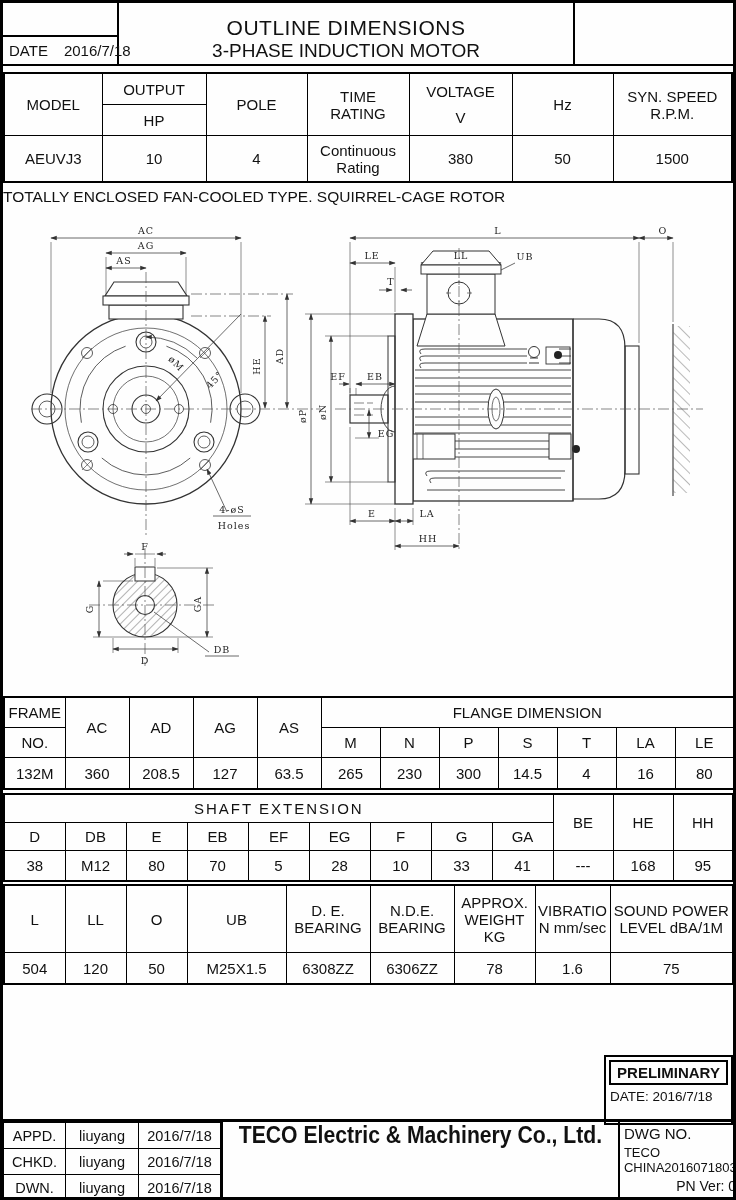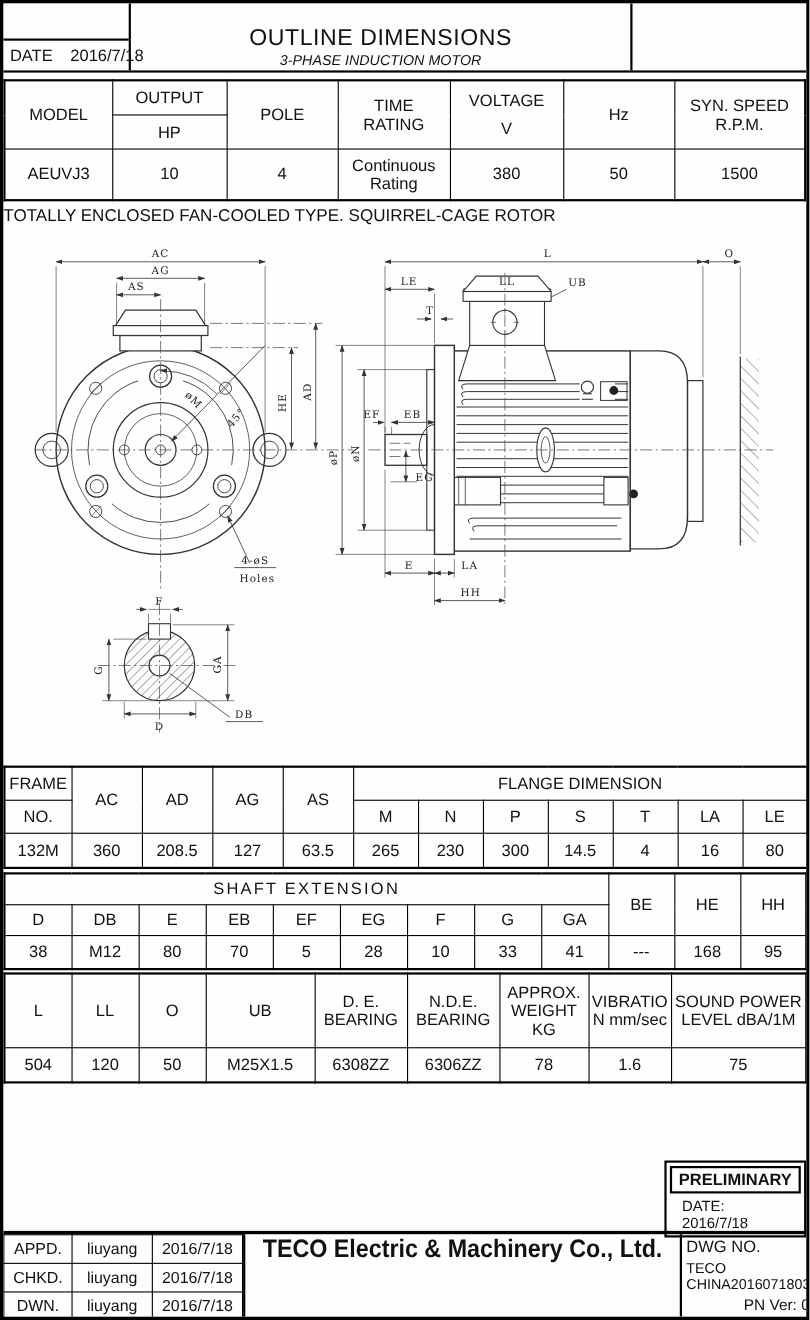--- a/index.html
+++ b/index.html
@@ -5,21 +5,21 @@
   html,body{margin:0;padding:0;background:#fff;}
   .page{position:relative;width:736px;height:1200px;background:#fefefe;border:3px solid #000;
         box-sizing:border-box;font-family:"Liberation Sans",sans-serif;color:#111;overflow:hidden;}
   
   .hdr{position:absolute;top:0;left:0;right:0;height:61px;border-bottom:2px solid #000;display:flex;}
   .hdr-left{width:114px;border-right:2px solid #000;display:flex;flex-direction:column;}
   .hdr-left-top{flex:1;border-bottom:2px solid #000;}
   .hdr-date{height:27px;display:flex;align-items:center;padding-left:6px;gap:16px;font-size:15px;}
   .hdr-center{flex:1;border-right:2px solid #000;text-align:center;display:flex;flex-direction:column;justify-content:flex-end;padding:2px 0;}
   .hdr-title{font-size:21px;letter-spacing:.5px;}
-  .hdr-sub{font-size:13px;font-style:italic;}
+  .hdr-sub{font-size:19px;}
   .hdr-right{width:158px;}
   
   table{border-collapse:collapse;table-layout:fixed;width:730px;}
   td{border:1px solid #000;text-align:center;vertical-align:middle;font-size:15px;padding:0 2px;overflow:hidden;}
   .sect{position:absolute;left:0;}
   .spec{top:69px;}
   .spec table{border:2px solid #000;}
   .spec .h td{height:30px;}
   .spec .v td{height:45px;}
   .wrap70{display:inline-block;max-width:62px;}
@@ -39,21 +39,21 @@
   .dtab .v td{height:30px;}
   
   .dtitle{position:absolute;top:185px;left:0;right:0;text-align:left;font-size:15.5px;}
   .draw{position:absolute;top:203px;left:0;}
   svg text{font-family:"DejaVu Serif",serif;font-size:9.5px;fill:#222;letter-spacing:1px;text-anchor:middle;}
   
   .note{position:absolute;top:986px;left:6px;font-size:15px;display:flex;gap:14px;}
   .note-items div{line-height:23px;}
   .prelim{position:absolute;top:1052px;right:0;width:129px;height:70px;border:2px solid #000;box-sizing:border-box;}
   .prelim-title{margin:3px;border:2px solid #000;font-weight:bold;text-align:center;font-size:15px;padding:2px 0;}
-  .prelim-date{font-size:13.5px;padding:1px 14px;}
+  .prelim-date{font-size:13.5px;padding:1px 4px;}
   
   .footer{position:absolute;left:0;right:0;bottom:0;height:75px;border-top:3px solid #000;display:flex;}
   .ft-left table{width:202px;height:75px;}
   .ft-left td{height:25px;font-size:14.5px;margin-left:24px;}
   .ft-left td:first-child{width:57px;}
   .ft-left td:nth-child(2){width:68px;}
   .ft-left td:nth-child(3){width:77px;}
   .ft-company{flex:1;border-left:2px solid #000;border-right:2px solid #000;display:flex;align-items:flex-start;justify-content:center;
               font-weight:bold;font-size:23px;white-space:nowrap;transform-origin:center;}
   .ft-company span{display:inline-block;transform:scaleX(.92);}

